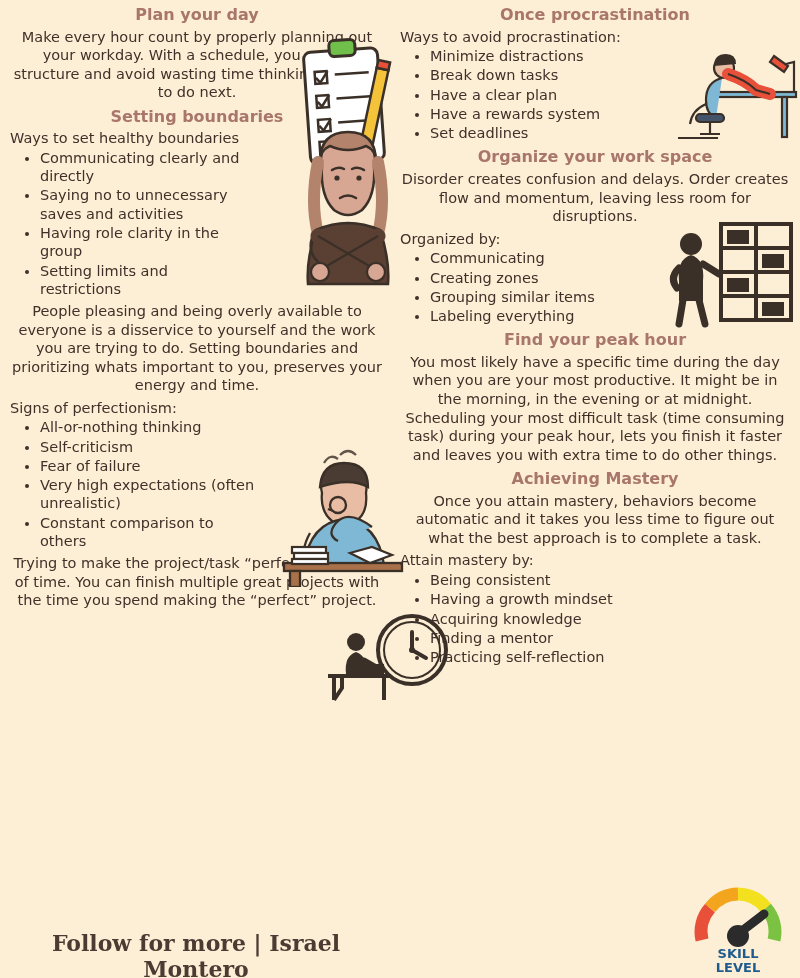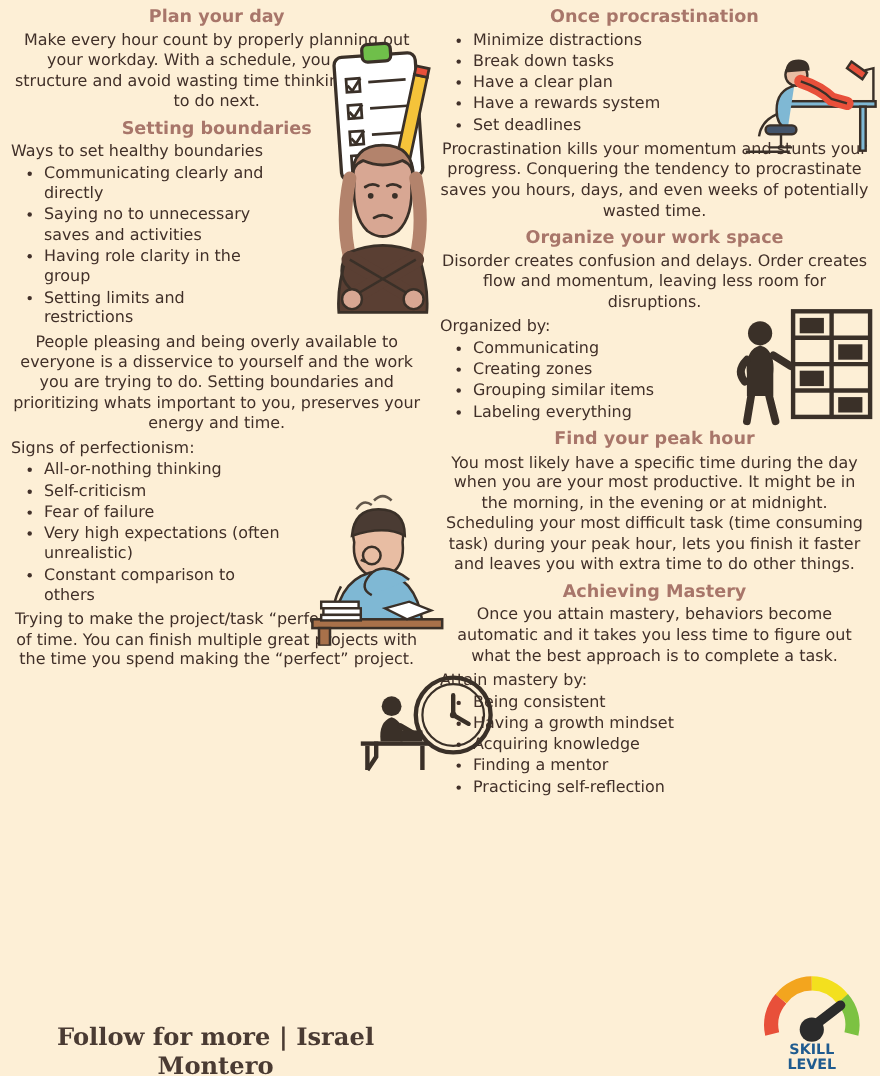--- a/index.html
+++ b/index.html
@@ -253,29 +253,29 @@
             <path d="M58 40 q18 6 28 16 l14 4" fill="none" stroke="#3a3028" stroke-width="2.2"></path>
             <path d="M52 44 q-16 4 -16 22 q0 14 10 18" fill="#7fb8d4" stroke="#3a3028" stroke-width="2.2"></path>
             <path d="M36 70 q-14 6 -16 20" fill="none" stroke="#3a3028" stroke-width="2.2"></path>
             <rect x="26" y="80" width="28" height="8" rx="4" fill="#44546a" stroke="#3a3028" stroke-width="2.2"></rect>
             <path d="M40 88 l0 12 M30 100 l20 0" stroke="#3a3028" stroke-width="2.2" fill="none"></path>
             <path d="M8 104 l40 0" stroke="#3a3028" stroke-width="2.2"></path>
           </svg>
         </div>
 
         <div class="text-wrap-right">
+          <p class="lead">Ways to avoid procrastination:</p>
           <ul class="bullets">
             <li>Minimize distractions</li>
             <li>Break down tasks</li>
             <li>Have a clear plan</li>
             <li>Have a rewards system</li>
             <li>Set deadlines</li>
           </ul>
         </div>
-        <p class="body-text">Procrastination kills your momentum and stunts your progress. Conquering the tendency to procrastinate saves you hours, days, and even weeks of potentially wasted time.</p>
       </div>
 
       <div class="block">
         <h2 class="sec-title">Organize your work space</h2>
         <p class="body-text">Disorder creates confusion and delays. Order creates flow and momentum, leaving less room for disruptions.</p>
 
         <div class="art" style="left:265px; top:72px; width:130px; height:108px;">
           <svg width="130" height="108" viewBox="0 0 130 108">
             <rect x="56" y="4" width="70" height="96" fill="none" stroke="#3a3028" stroke-width="4"></rect>
             <line x1="56" y1="28" x2="126" y2="28" stroke="#3a3028" stroke-width="4"></line>

